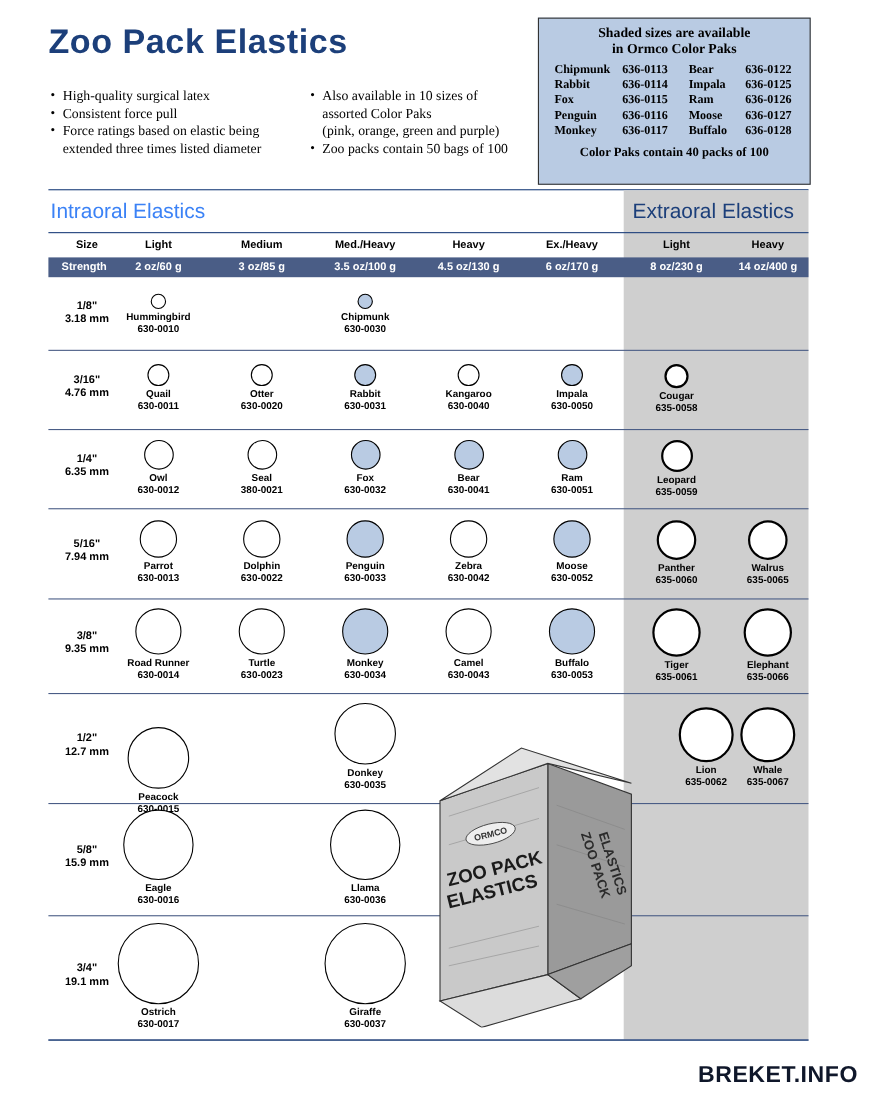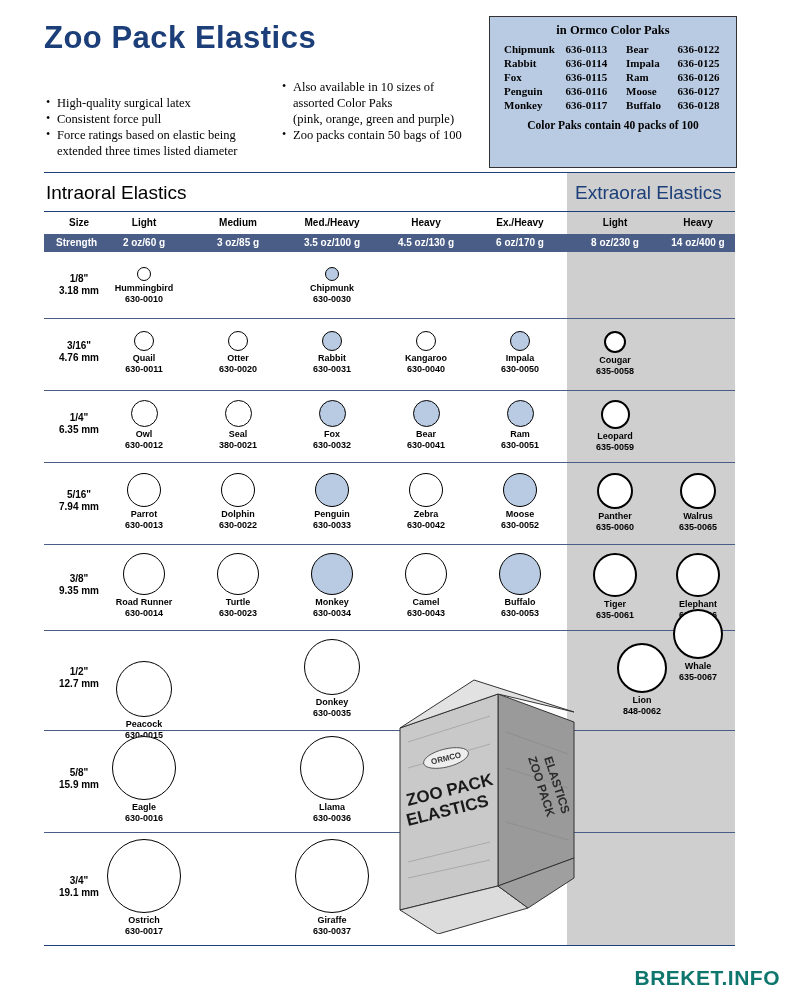--- a/index.html
+++ b/index.html
@@ -14,21 +14,21 @@
   .page{position:relative;width:804px;height:1000px;}
 
   
   .title{
     position:absolute;left:44px;top:20px;
     font-family:"Liberation Sans", sans-serif;
     font-size:31px;font-weight:bold;color:#1c3f7a;
     letter-spacing:0.5px;
   }
   .bullets{
-    position:absolute;left:46px;top:96px;width:430px;
+    position:absolute;left:46px;top:80px;width:430px;
     font-size:12.5px;line-height:15px;color:#000;
   }
   .bullets-col2{
     position:absolute;left:282px;top:80px;width:230px;
     font-size:12.5px;line-height:15px;
   }
   .bullets ul,.bullets-col2 ul{margin:0;padding:0;list-style:none;}
   .bullets li,.bullets-col2 li{
     position:relative;padding-left:11px;margin-bottom:1px;
   }
@@ -63,21 +63,21 @@
 
   
   .hr-top{position:absolute;left:44px;top:172px;width:691px;height:1px;background:#1c3f7a;}
   .extra-col{
     position:absolute;left:567px;top:173px;width:168px;height:772px;
     background:#cfcfcf;
   }
   .sec-intra{
     position:absolute;left:46px;top:182px;
     font-family:"Liberation Sans", sans-serif;
-    font-size:19px;color:#000000;
+    font-size:19px;color:#3b82f6;
   }
   .sec-extra{
     position:absolute;left:575px;top:182px;
     font-family:"Liberation Sans", sans-serif;
     font-size:19px;color:#1c3f7a;
   }
   .hr-sec{position:absolute;left:44px;top:211px;width:691px;height:1px;background:#1c3f7a;}
 
   
   .colhead{
@@ -118,21 +118,21 @@
   .circ.thick{border-width:2px;}
   .cell .nm{margin-top:2px;}
 
   
   .boxphoto{
     position:absolute;left:378px;top:672px;width:214px;height:262px;
   }
   .watermark{
     position:absolute;right:24px;bottom:10px;
     font-family:"Liberation Sans", sans-serif;
-    font-size:21px;font-weight:bold;color:#0f766e;letter-spacing:0.5px;
+    font-size:21px;font-weight:bold;color:#0f172a;letter-spacing:0.5px;
   }
   .footline{position:absolute;left:44px;top:945px;width:691px;height:1px;background:#1c3f7a;}
 </style>
 </head>
 <body>
 
 <div class="page">
 
   <div class="title">Zoo Pack Elastics</div>
 
@@ -149,20 +149,21 @@
     <ul>
       <li>Also available in 10 sizes of</li>
       <li class="noB">assorted Color Paks</li>
       <li class="noB">(pink, orange, green and purple)</li>
       <li>Zoo packs contain 50 bags of 100</li>
     </ul>
   </div>
 
   <div class="colorpak">
     <div class="cp-title">
+      <div>Shaded sizes are available</div>
       <div>in Ormco Color Paks</div>
     </div>
     <table class="cp-table">
       <tbody>
         <tr>
           <td class="cp-c1">Chipmunk</td>
           <td class="cp-c2">636-0113</td>
           <td class="cp-c3">Bear</td>
           <td class="cp-c4">636-0122</td>
         </tr>
@@ -396,23 +397,23 @@
         <div>630-0015</div>
       </div>
       <div class="cell" style="left: 284px; top: 639px;">
         <div class="circ" style="width: 54px; height: 54px;"></div>
         <div class="nm">Donkey</div>
         <div>630-0035</div>
       </div>
       <div class="cell" style="left: 594px; top: 643px;">
         <div class="circ thick" style="width: 46px; height: 46px;"></div>
         <div class="nm">Lion</div>
-        <div>848-0062</div>
-      </div>
-      <div class="cell" style="left: 650px; top: 609px; text-align: center;">
+        <div>635-0062</div>
+      </div>
+      <div class="cell" style="left: 650px; top: 643px; text-align: center;">
         <div class="circ thick" style="width: 46px; height: 46px;"></div>
         <div class="nm">Whale</div>
         <div>635-0067</div>
       </div>
       <div class="rowline" style="top: 832px;"></div>
       <div class="sizelabel" style="top: 767px;">
         <div>5/8"</div>
         <div>15.9 mm</div>
       </div>
       <div class="cell" style="left: 96px; top: 736px;">

